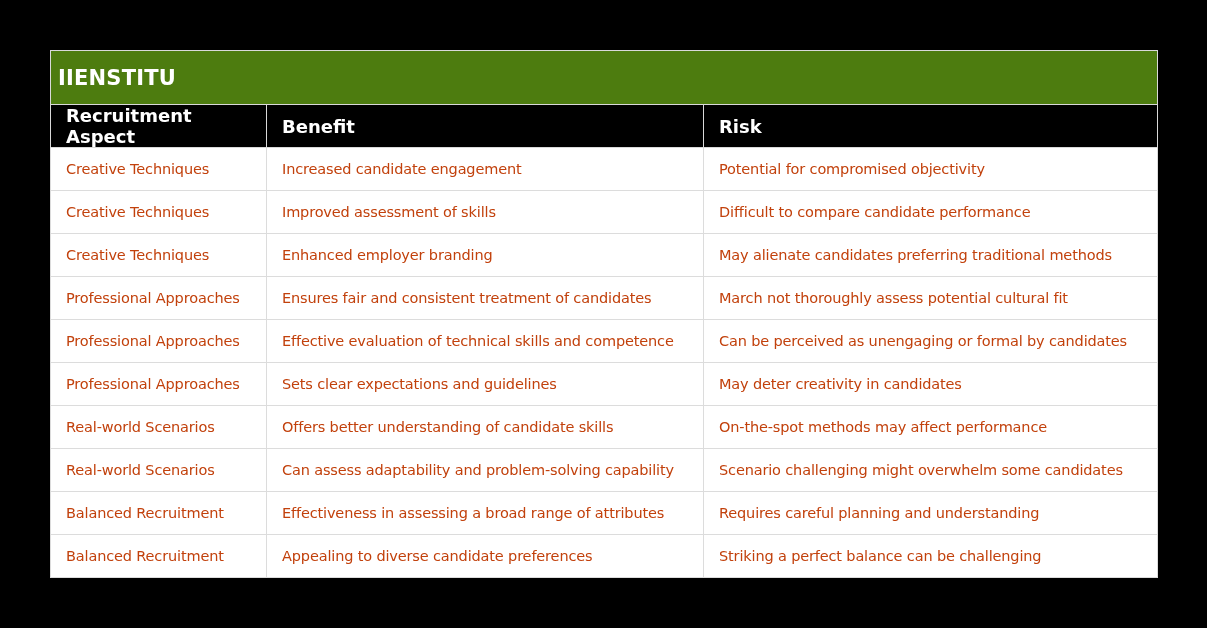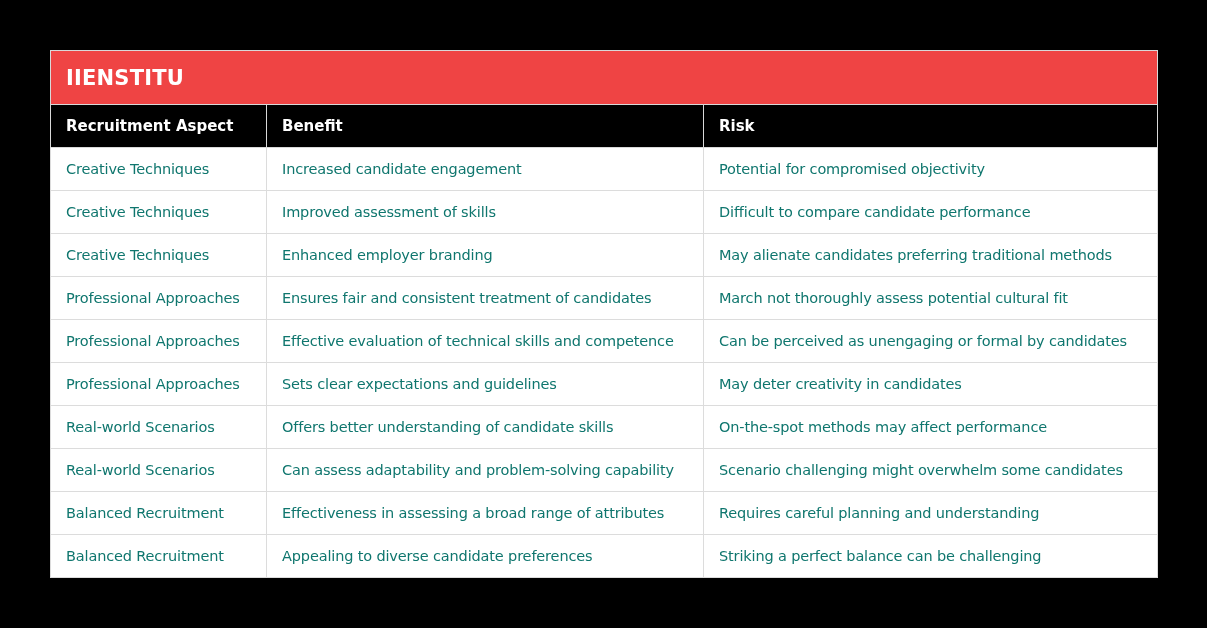--- a/index.html
+++ b/index.html
@@ -22,43 +22,43 @@
     }
     table {
       border-collapse: collapse;
       width: 1107px;
       table-layout: fixed;
     }
     col.c1 { width: 216px; }
     col.c2 { width: 437px; }
     col.c3 { width: 454px; }
     th.title {
-      background: #ef4444;
+      background: #4d7c0f;
       color: #fff;
       font-size: 21px;
       font-weight: bold;
       text-align: left;
       height: 53px;
-      padding: 0 0 0 15px;
+      padding: 0 0 0 7px;
       border: 1px solid #d9d9d9;
       letter-spacing: 0.2px;
     }
     tr.head th {
       background: #000;
       color: #fff;
-      font-size: 15px;
+      font-size: 18px;
       font-weight: bold;
       text-align: left;
       height: 42px;
       padding: 0 0 0 15px;
       border: 1px solid #d9d9d9;
     }
     td {
       background: #ffffff;
-      color: #0f766e;
+      color: #c2410c;
       font-size: 14.5px;
       height: 42px;
       padding: 0 0 0 15px;
       border: 1px solid #dcdcdc;
       white-space: nowrap;
       overflow: hidden;
       letter-spacing: -0.15px;
     }
   </style>
 </head>

